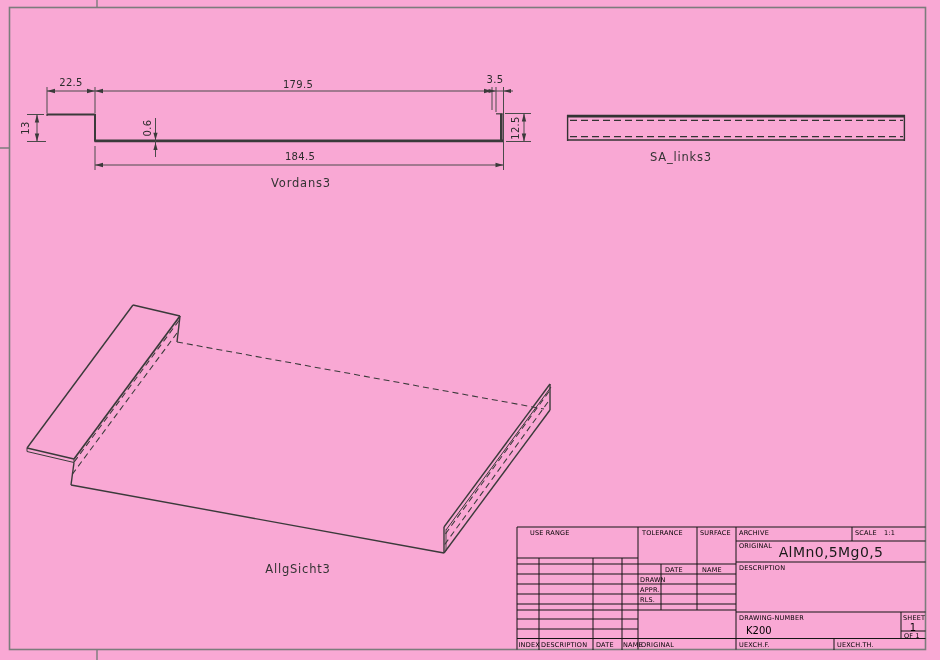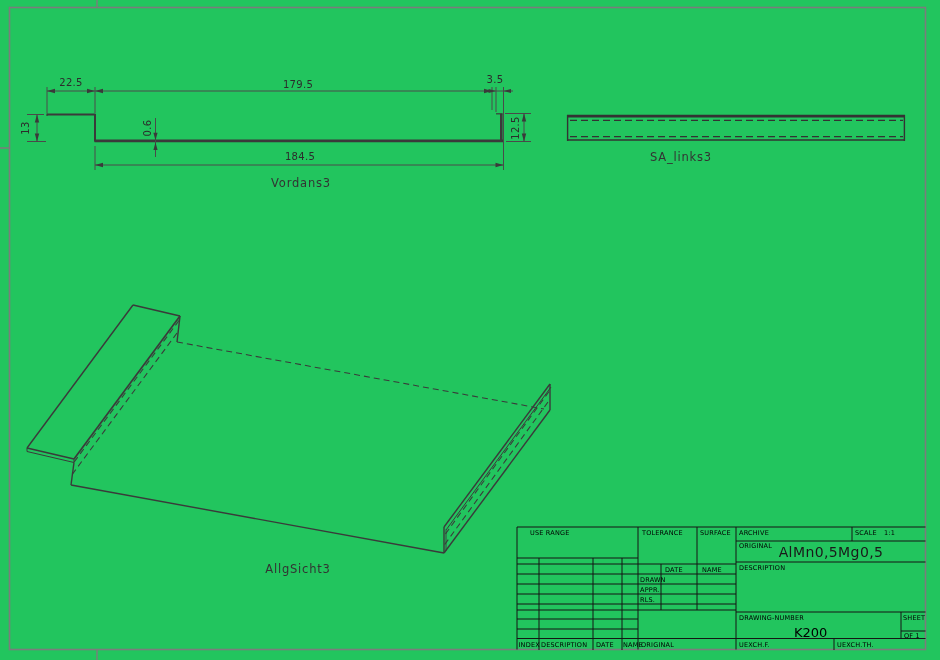--- a/index.html
+++ b/index.html
@@ -1,25 +1,25 @@
 <!DOCTYPE html>
 <html><head>
 <meta charset="utf-8">
 <style>
   html,body{margin:0;padding:0;background:#fff;}
-  #sheet{position:relative;width:940px;height:660px;background:#22c55e;overflow:hidden;
+  #sheet{position:relative;width:940px;height:660px;background:#f9a8d4;overflow:hidden;
          font-family:"DejaVu Sans",sans-serif;}
   svg{position:absolute;left:0;top:0;}
   .txt{position:absolute;white-space:nowrap;color:#2f2f2f;}
   .dim{font-size:10px;letter-spacing:.3px;text-align:center;color:#2c2c2c;}
   .vlabel{font-size:11.5px;letter-spacing:.8px;text-align:center;color:#333;}
   .rotwrap{position:absolute;display:flex;align-items:center;justify-content:center;
            transform:rotate(-90deg);}
   .tb{font-size:6.5px;color:#000;letter-spacing:.2px;}
-  .tb-small{font-size:13px;color:#000;margin-left:48px;}
+  .tb-small{font-size:10px;color:#000;}
   .tb-material{font-size:14px;letter-spacing:.4px;color:#1a1a1a;text-align:center;}
   .ctr{text-align:center;}
 </style>
 </head>
 <body>
 
 <div id="sheet">
 
   <svg width="940" height="660" viewBox="0 0 940 660">
 

